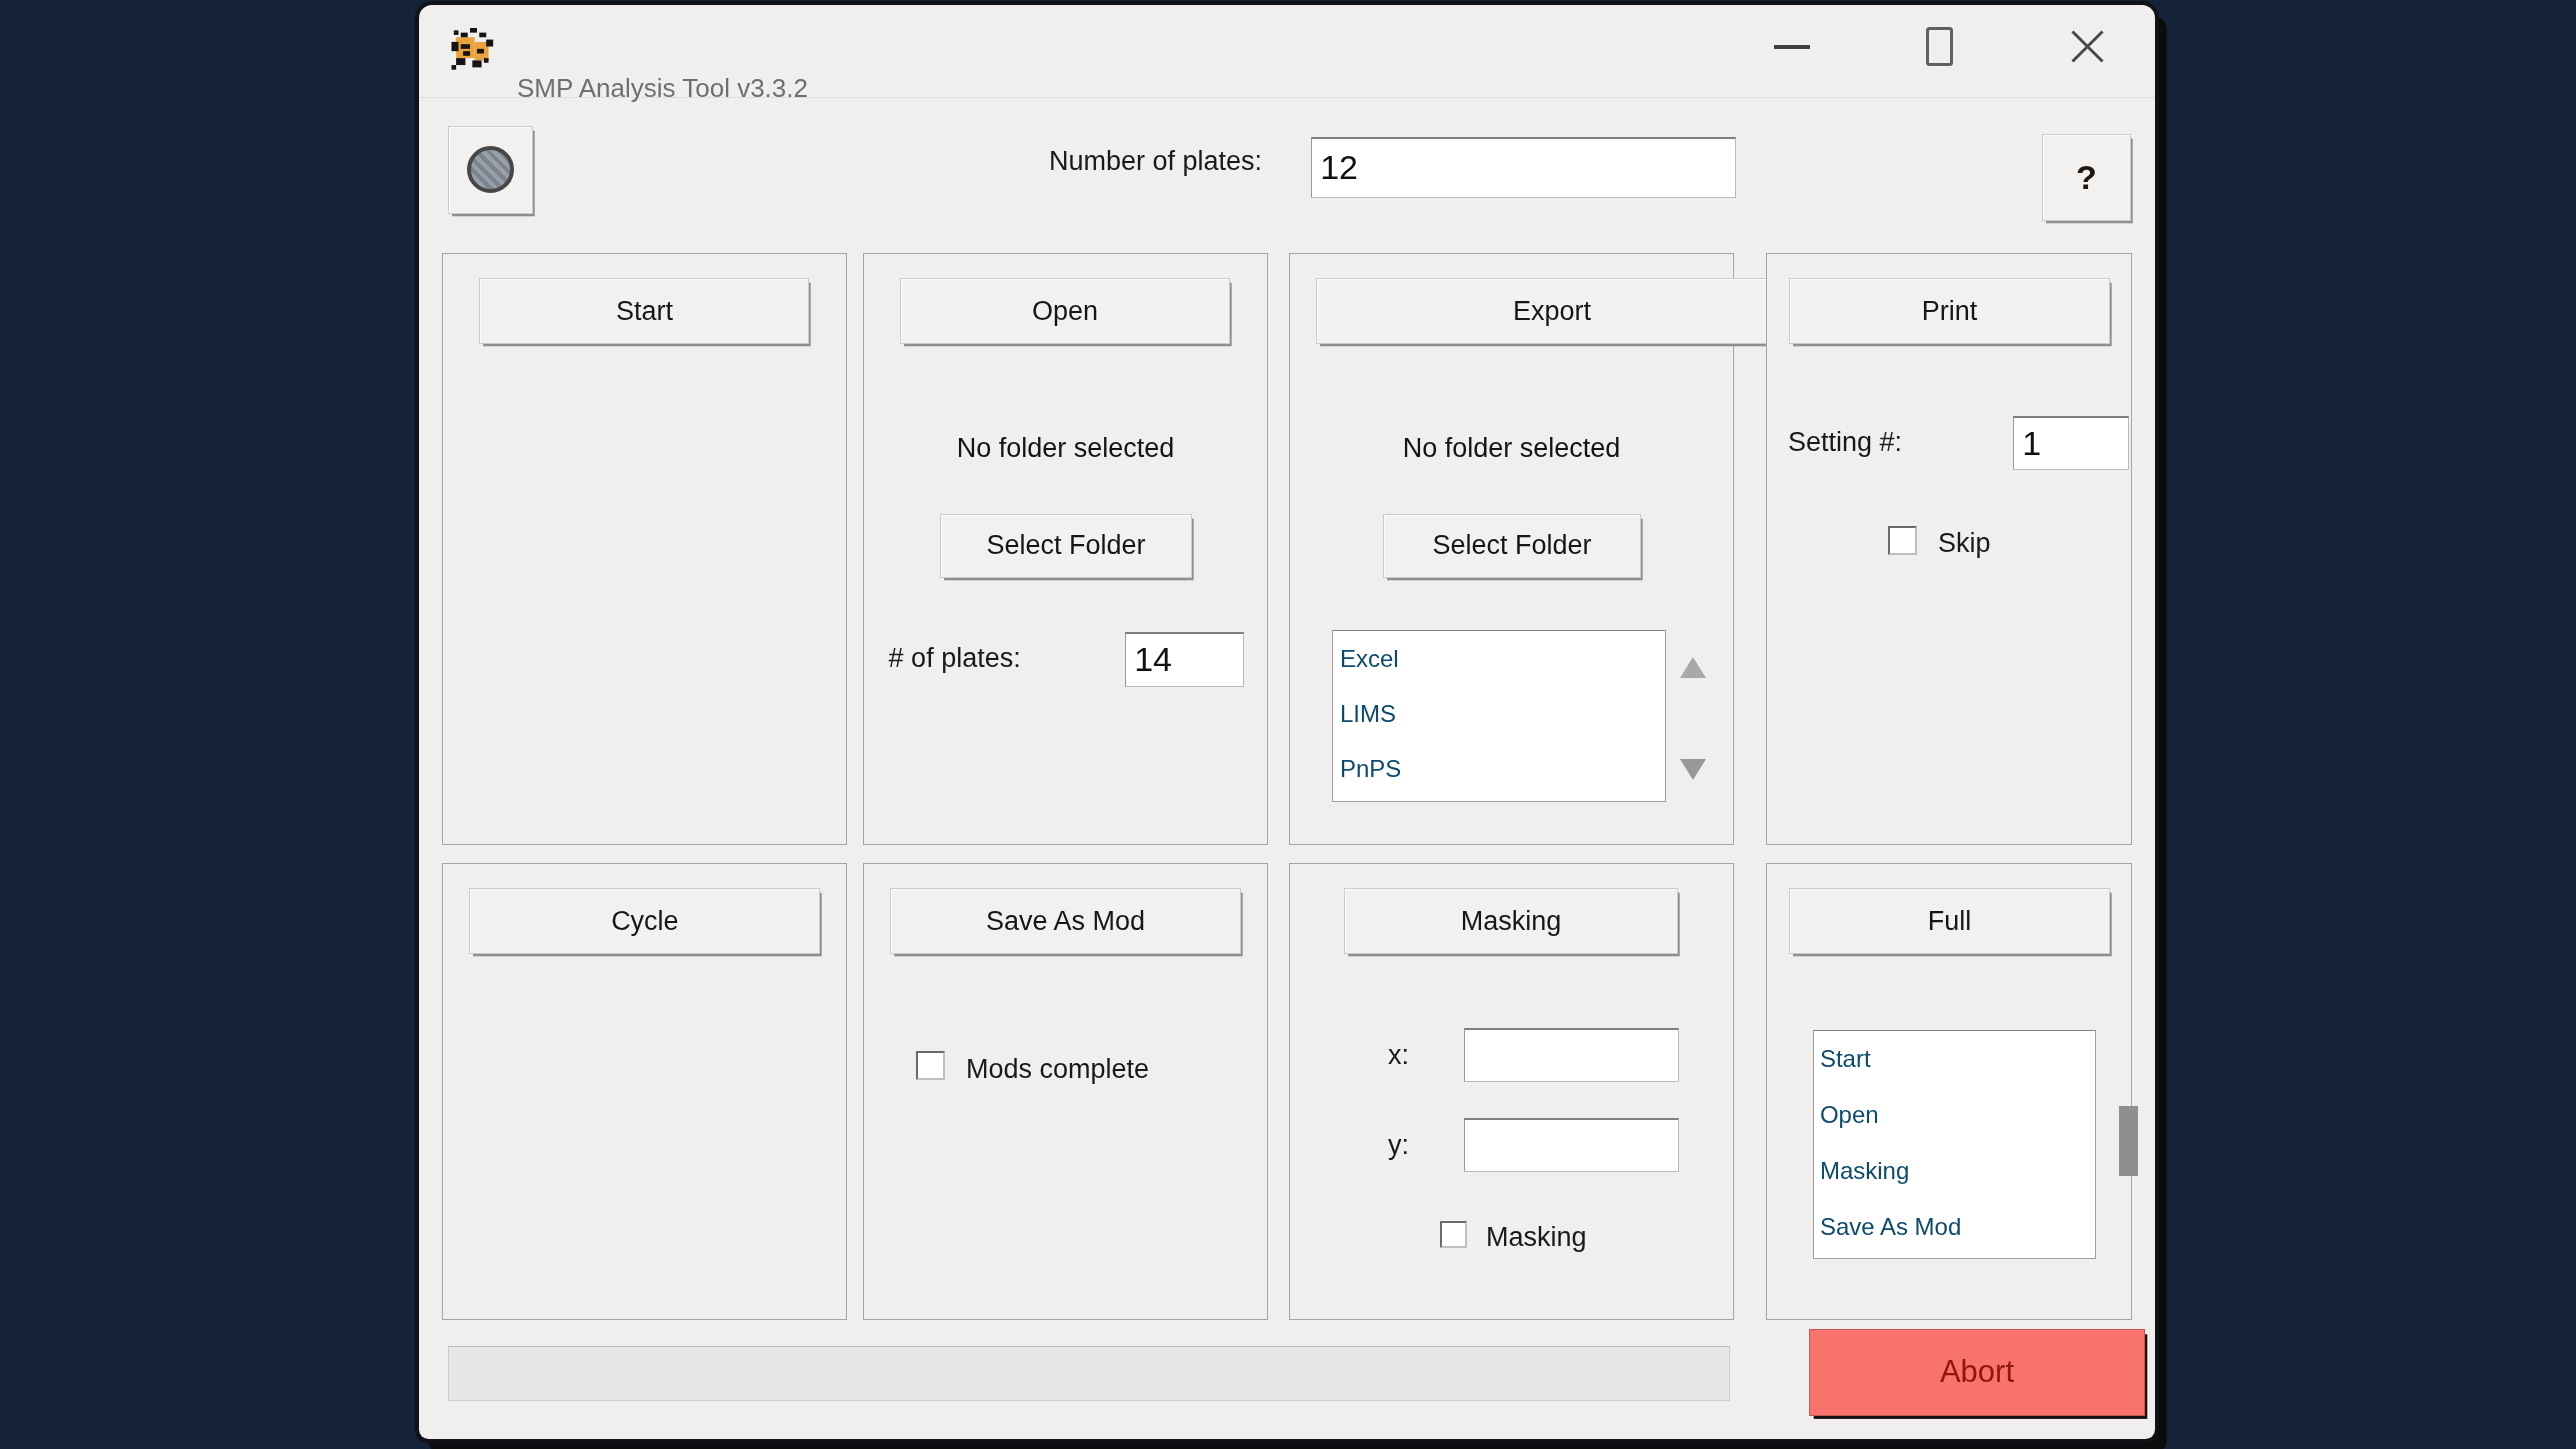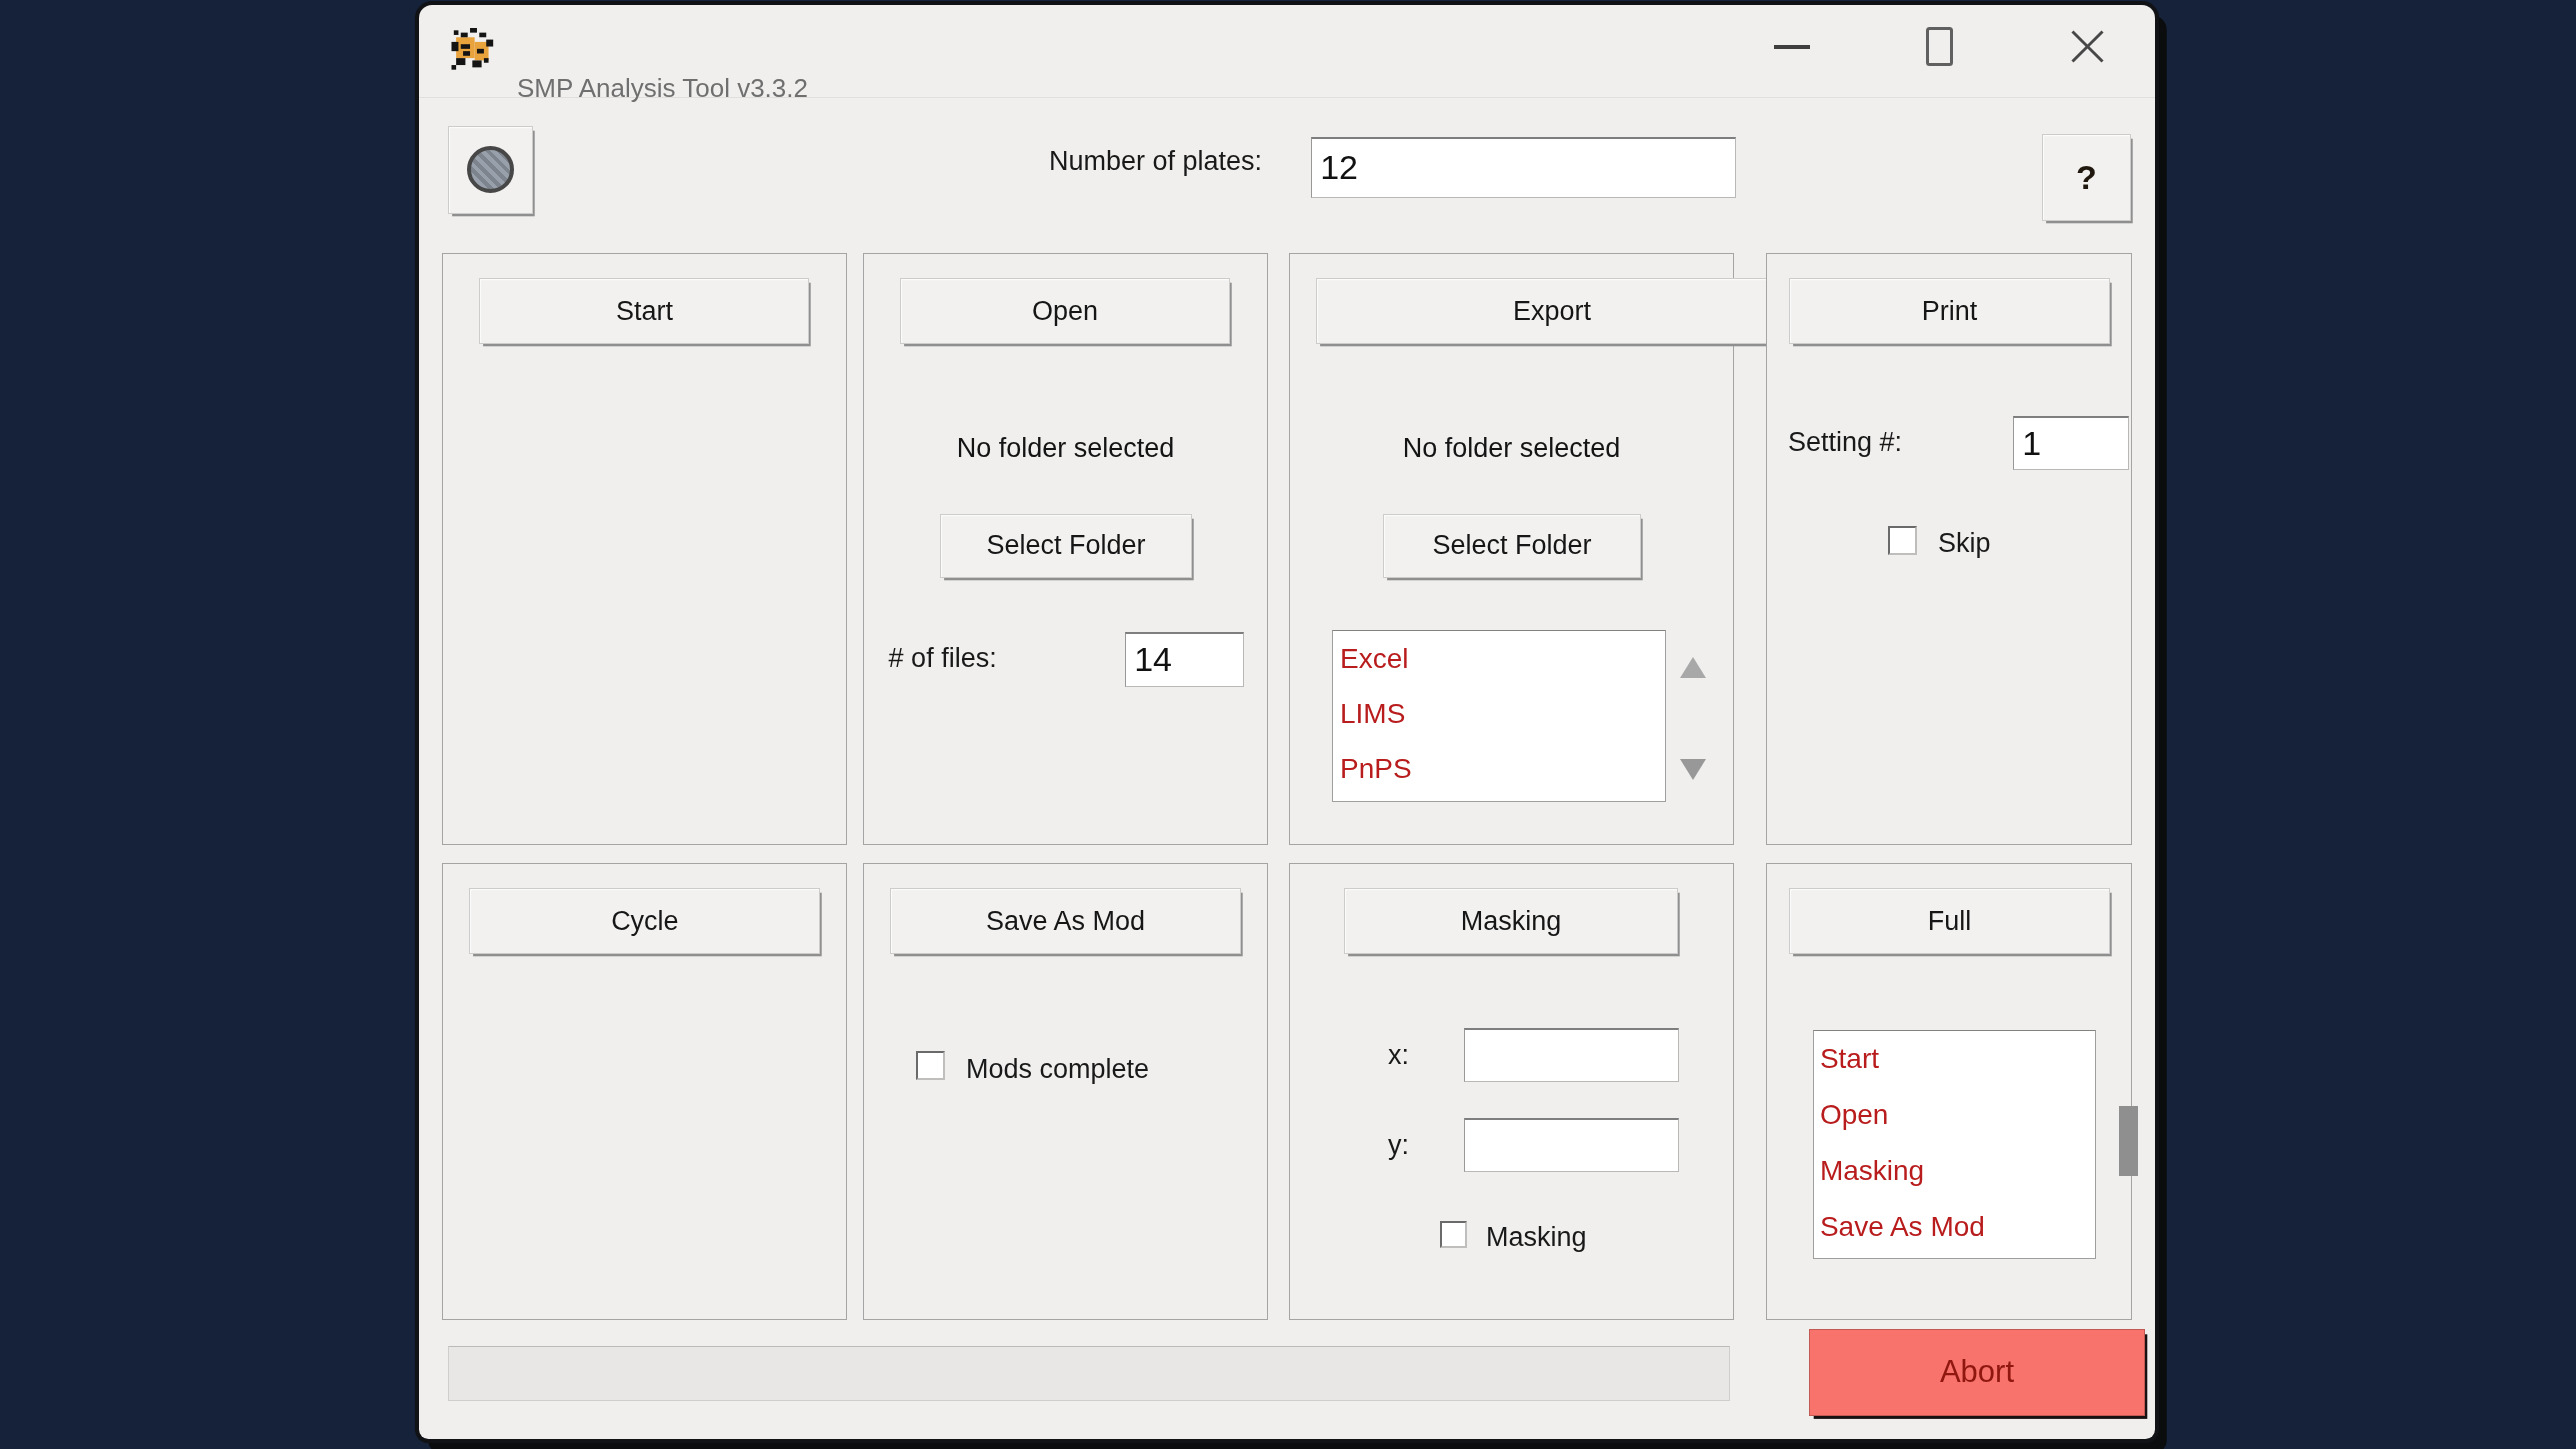--- a/index.html
+++ b/index.html
@@ -64,22 +64,22 @@
                  font-size:27px; color:#141414; }
   .select-folder { position:absolute; top:260px; height:64px; font-size:27px; }
   .sf-open { left:76px; width:252px; } .sf-export { left:93px; width:258px; }
 
   .files-label { left:24.6px; top:389px; }
   .files-input { left:261px; top:378px; width:119px; height:55px; }
 
   .listbox { position:absolute; background:#FFFFFF; border:1.2px solid #9F9F9E;
              border-top-color:#828281; overflow:hidden; }
   .lb-export { left:42px; top:376px; width:334px; height:172px; }
-  .lb-item { font-size:28px; line-height:55px; height:55px; padding-left:7px;
-             color:#b91c1c; white-space:nowrap; }
+  .lb-item { font-size:24px; line-height:55px; height:55px; padding-left:7px;
+             color:#0c4a6e; white-space:nowrap; }
   .arrow { position:absolute; width:0; height:0; left:390px;
            border-left:13.5px solid transparent; border-right:13.5px solid transparent; }
   .arrow-up { top:403px; border-bottom:21px solid #A8A8A8; }
   .arrow-down { top:505px; border-top:21px solid #989898; }
 
   .setting-label { left:21px; top:173px; }
   .setting-input { left:246px; top:162px; width:116px; height:54px; }
   .skip-box { left:121px; top:272px; width:29px; height:29px; }
   .skip-label { left:171px; top:274px; }
 
@@ -154,21 +154,21 @@
   <div class="btn3d help-btn">?</div>
 
   <div class="panel row1 p1">
     <div class="btn3d panel-btn btn-start">Start</div>
   </div>
 
   <div class="panel row1 p2">
     <div class="btn3d panel-btn btn-open">Open</div>
     <div class="status-text">No folder selected</div>
     <div class="btn3d select-folder sf-open">Select Folder</div>
-    <span class="label files-label"># of files:</span>
+    <span class="label files-label"># of plates:</span>
     <input class="tb files-input" value="14" style="">
   </div>
 
   <div class="panel row1 p3">
     <div class="btn3d panel-btn btn-export">Export</div>
     <div class="status-text">No folder selected</div>
     <div class="btn3d select-folder sf-export">Select Folder</div>
     <div class="listbox lb-export">
       <div class="lb-item">Excel</div>
       <div class="lb-item">LIMS</div>

